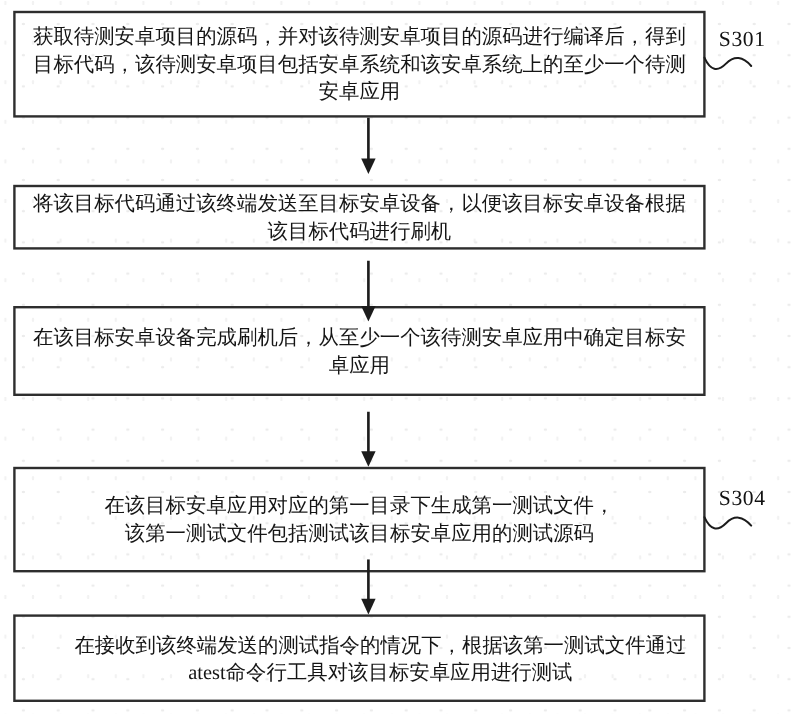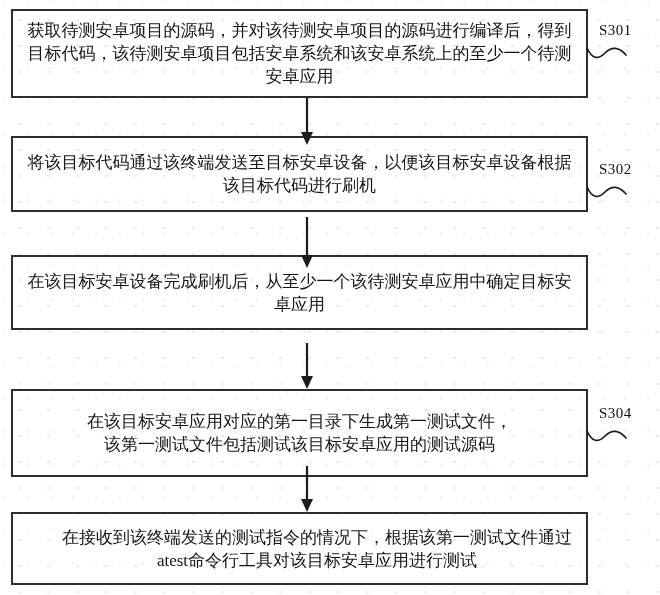--- a/index.html
+++ b/index.html
@@ -37,21 +37,21 @@
   .step-text {
     margin: 0;
     padding: 0 14px;
     white-space: pre-line;
     text-align: center;
     font-size: 17px;
     line-height: 23px;
     color: #151515;
   }
   .box-s1 { top: 9px;   height: 89px; }
-  .box-s2 { top: 136px; height: 76px; }
+  .box-s2 { top: 154px; height: 54px; }
   .box-s3 { top: 255px; height: 75px; }
   .box-s4 { top: 389px; height: 88px; }
   .box-s5 { top: 512px; height: 73px; justify-content: flex-end; }
 
   
   .down-arrow {
     position: absolute;
     left: 299px;
     width: 16px;
   }
@@ -69,21 +69,21 @@
   }
   .label-s1 { top: 22px; }
   .label-s2 { top: 161px; }
   .label-s3 { top: 284px; }
   .label-s4 { top: 405px; }
   .label-s5 { top: 528px; }
   .step-id {
     position: absolute;
     left: 14px;
     top: 0;
-    font-size: 15px;
+    font-size: 18px;
     letter-spacing: 0.5px;
     color: #111111;
   }
   .squiggle {
     position: absolute;
     left: 1px;
     top: 20px;
   }
 </style>
 </head>
@@ -129,26 +129,20 @@
     <line x1="8" y1="0" x2="8" y2="34" stroke="#1c1c1c" stroke-width="2.2"></line>
     <polygon points="2,33 14,33 8,46" fill="#1c1c1c"></polygon>
   </svg>
 
   <div class="step-label label-s1">
     <svg class="squiggle" width="42" height="20" viewBox="0 0 42 20">
       <path d="M1,6 C6,17 12,18 19,11 C26,4 33,5 40,13" fill="none" stroke="#1c1c1c" stroke-width="1.7" stroke-linecap="round"></path>
     </svg>
     <span class="step-id">S301</span>
   </div>
-  <div class="step-label label-s2">
-    <svg class="squiggle" width="42" height="20" viewBox="0 0 42 20">
-      <path d="M1,6 C6,17 12,18 19,11 C26,4 33,5 40,13" fill="none" stroke="#1c1c1c" stroke-width="1.7" stroke-linecap="round"></path>
-    </svg>
-    <span class="step-id">S302</span>
-  </div>
   <div class="step-label label-s4">
     <svg class="squiggle" width="42" height="20" viewBox="0 0 42 20">
       <path d="M1,6 C6,17 12,18 19,11 C26,4 33,5 40,13" fill="none" stroke="#1c1c1c" stroke-width="1.7" stroke-linecap="round"></path>
     </svg>
     <span class="step-id">S304</span>
   </div>
 
 </div>
 
 </body></html>

